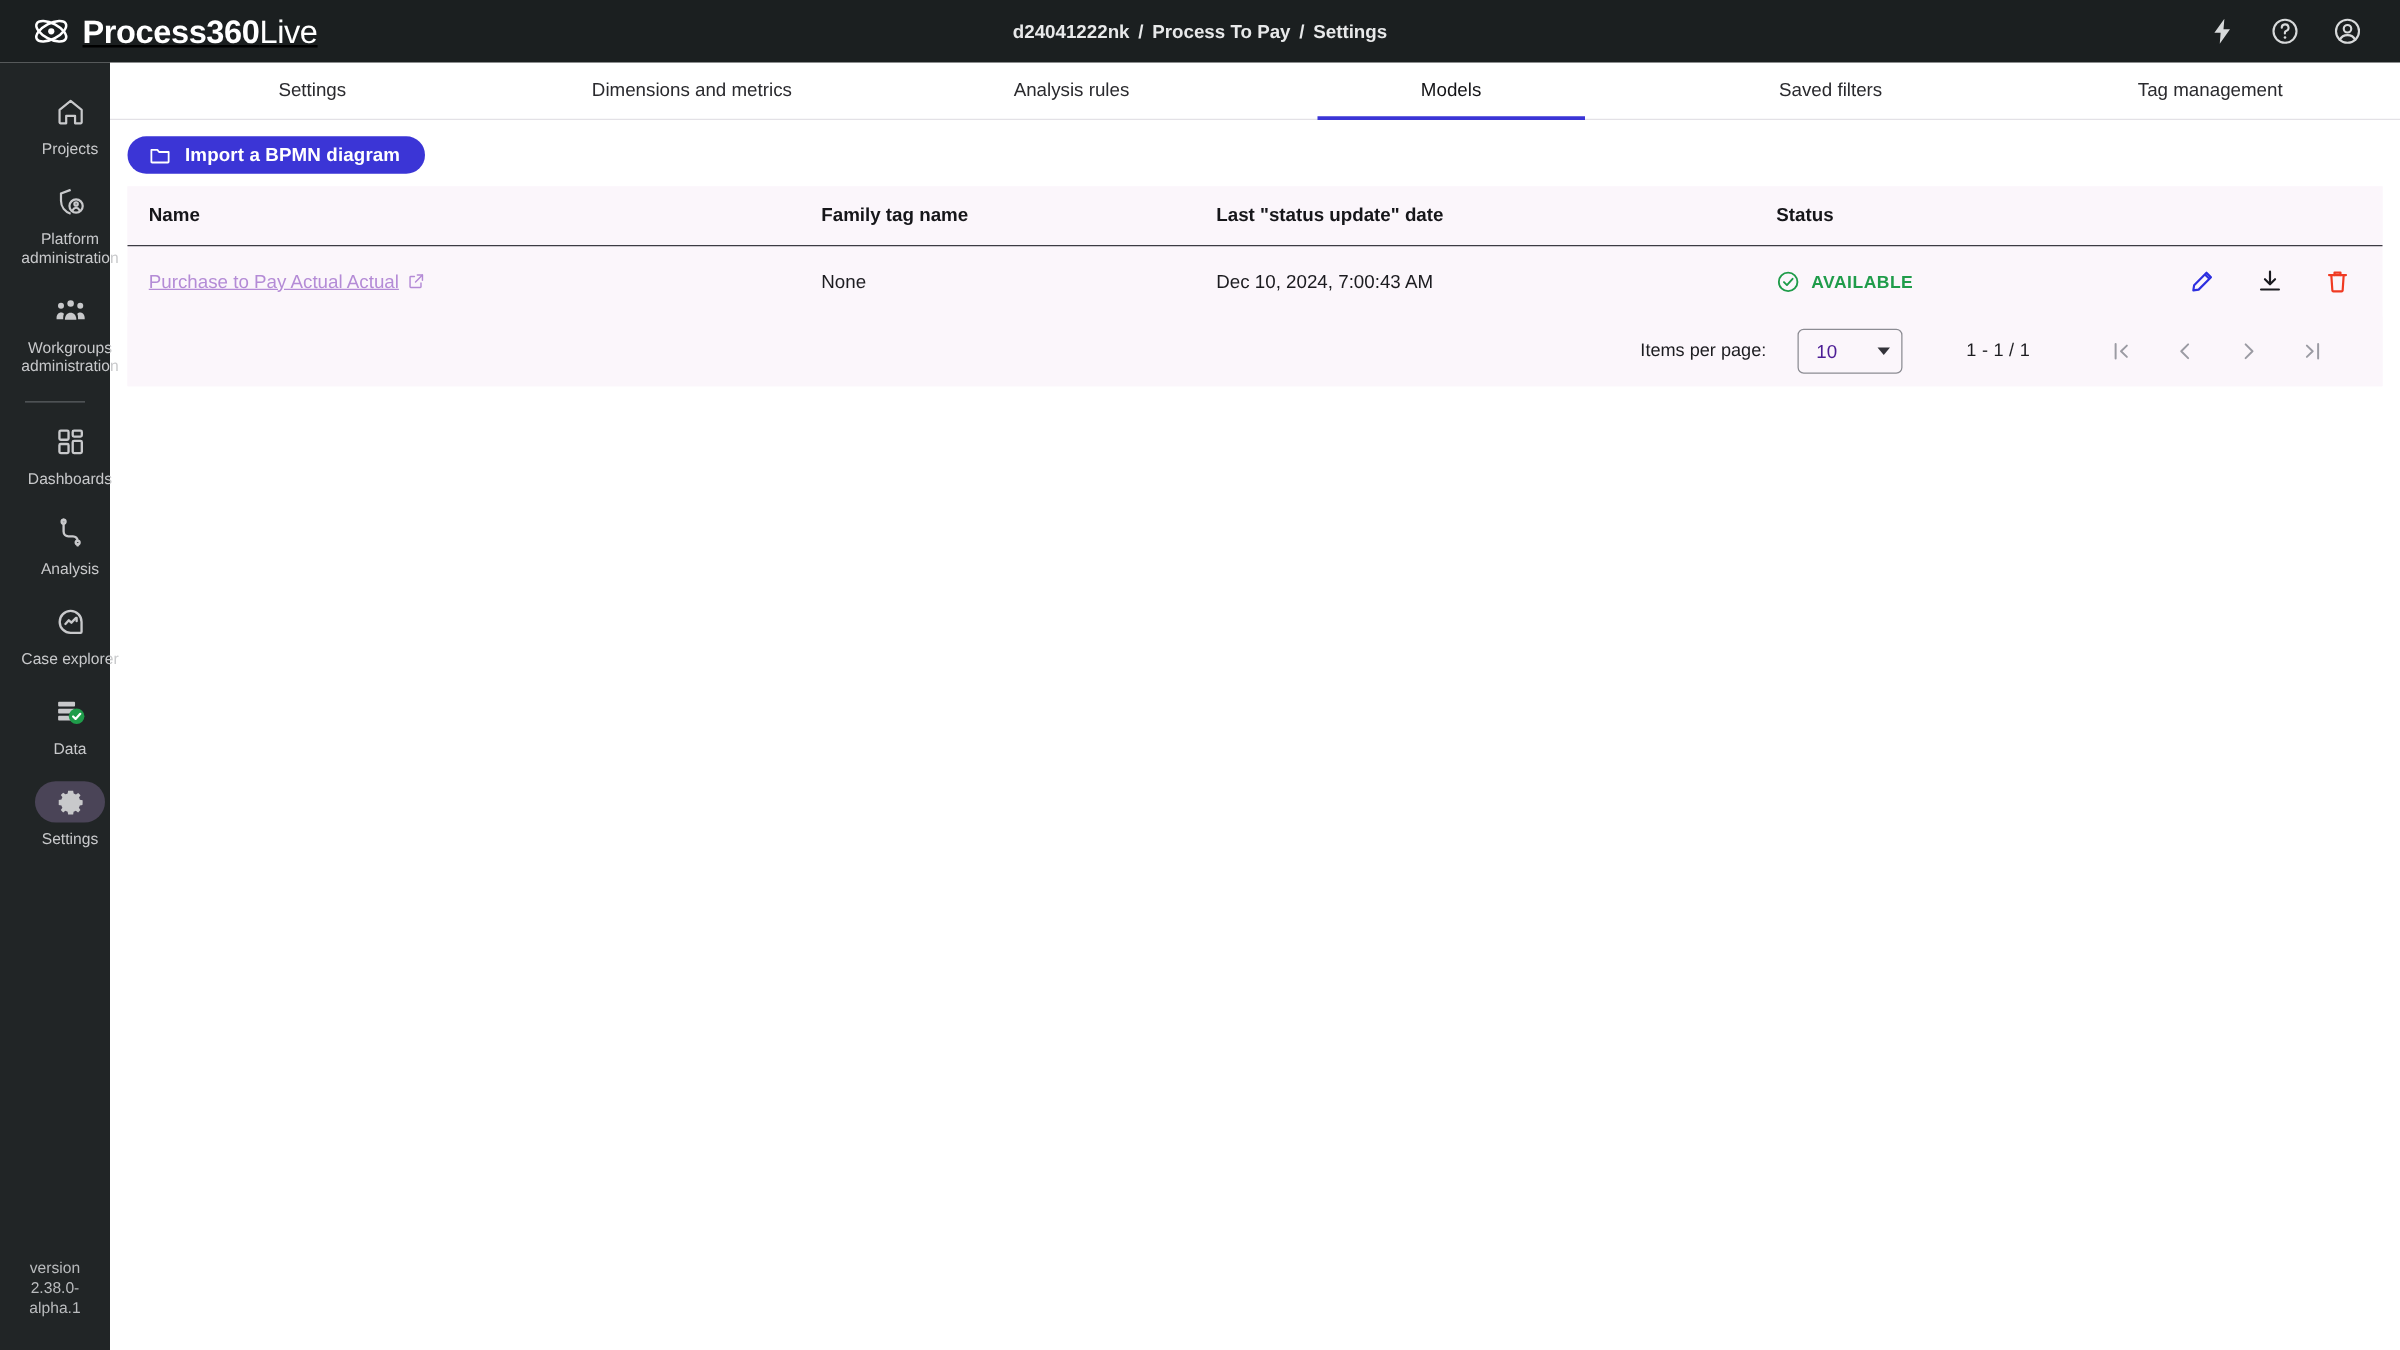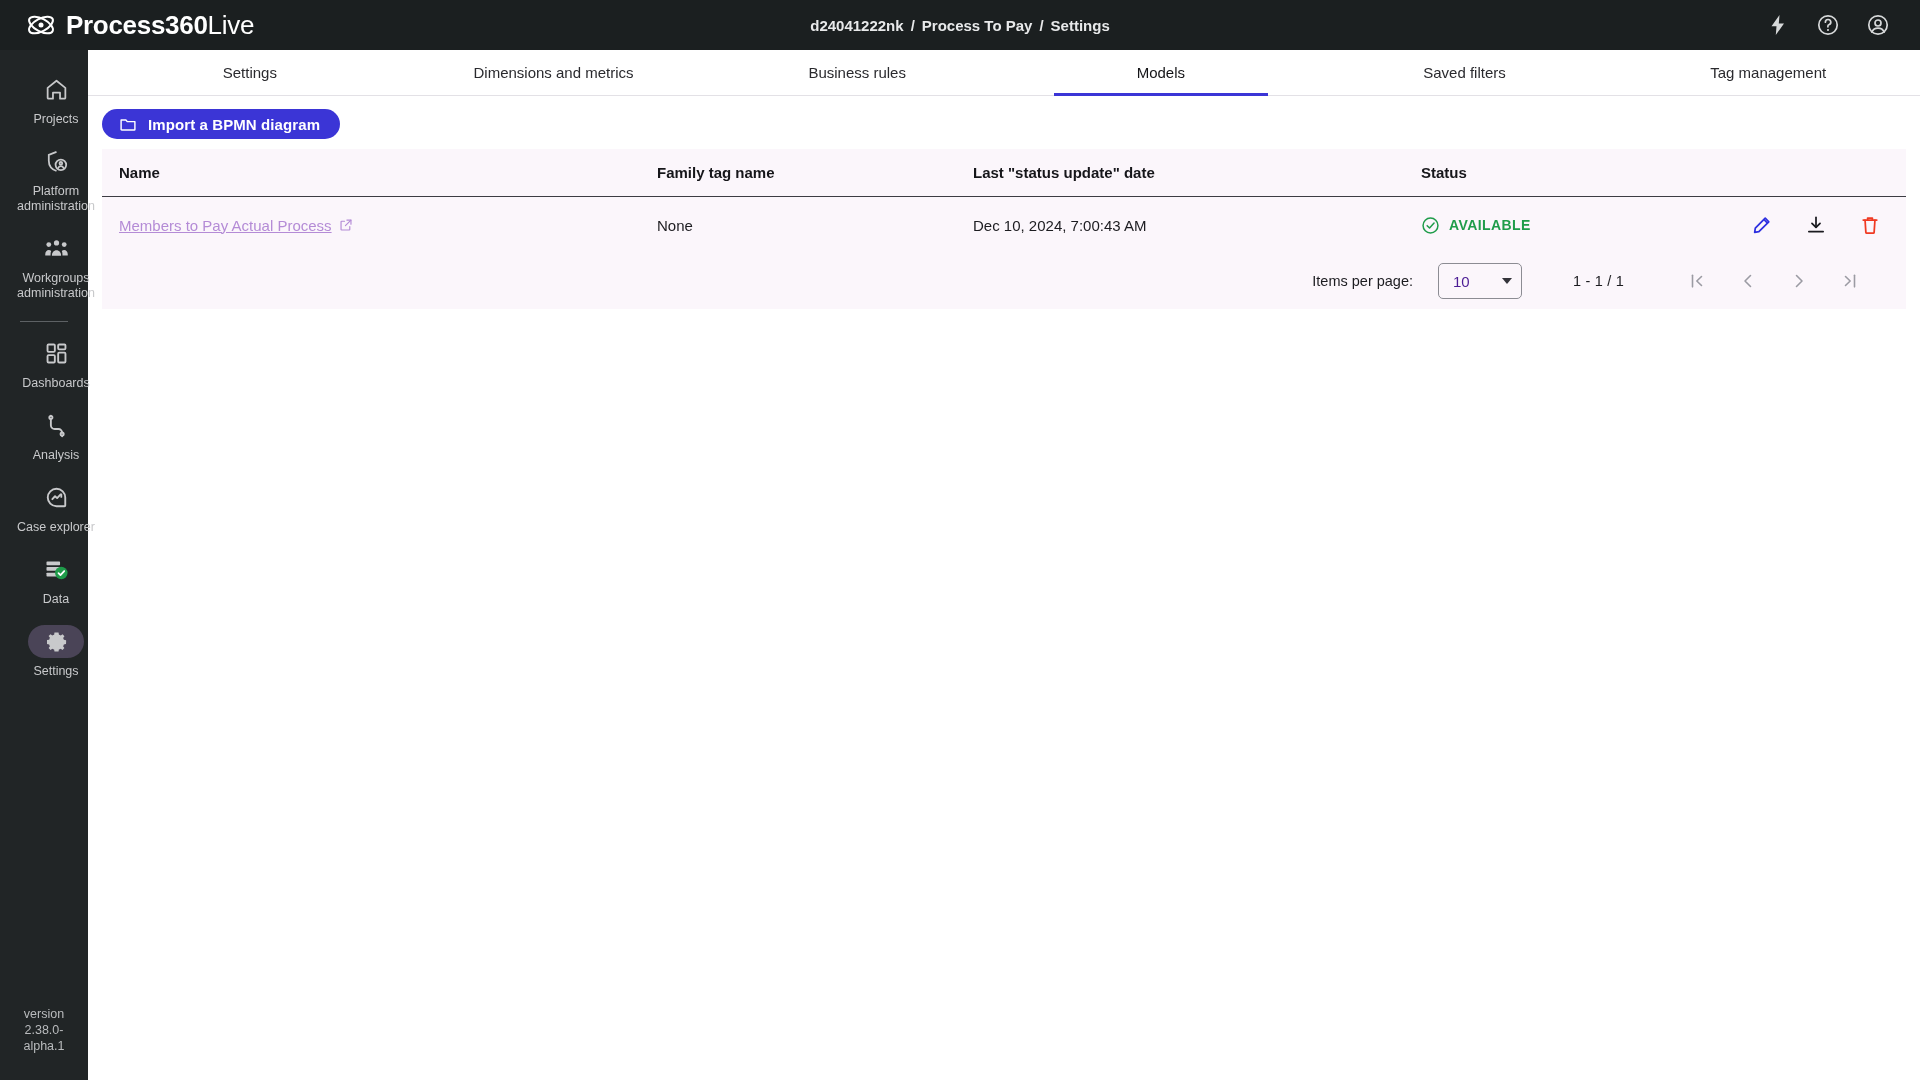--- a/index.html
+++ b/index.html
@@ -11,20 +11,21 @@
   }
   .app { display: flex; width: 1920px; height: 1080px; flex-direction: column; }
 
   
   .topbar {
     height: 50px; min-height: 50px;
     background: #1b1f20;
     display: flex; align-items: center;
     position: relative;
     flex: 0 0 50px;
+    text-decoration: underline;
   }
   .brand { display: flex; align-items: center; gap: 10px; padding-left: 26px; }
   .brand-logo { width: 30px; height: 30px; color: #ffffff; display: block; }
   .brand-text { font-size: 26px; letter-spacing: -0.3px; color: #ffffff; white-space: nowrap; }
   .brand-text .b1 { font-weight: 700; }
   .brand-text .b2 { font-weight: 300; }
   .crumbs {
     position: absolute; left: 0; right: 0; top: 0; bottom: 0;
     display: flex; align-items: center; justify-content: center;
     color: #e8e9ea; font-size: 15px; font-weight: 700; pointer-events: none;
@@ -286,21 +287,21 @@
       </div>
 
       <div class="version">version 2.38.0-alpha.1</div>
     </nav>
 
     <main class="content">
 
       <div class="tabbar">
         <div class="tab">Settings</div>
         <div class="tab">Dimensions and metrics</div>
-        <div class="tab">Business rules</div>
+        <div class="tab">Analysis rules</div>
         <div class="tab active">Models</div>
         <div class="tab">Saved filters</div>
         <div class="tab">Tag management</div>
       </div>
 
       <div class="toolbar">
         <button class="btn-import">
           <svg viewBox="0 0 24 24" fill="none" stroke="currentColor" stroke-width="1.9" stroke-linejoin="round">
             <path d="M2.8 6.6h6.4l1.8 2.2h10.2v10.4a.8.8 0 0 1-.8.8H3.6a.8.8 0 0 1-.8-.8V6.6z"></path>
           </svg>
@@ -314,21 +315,21 @@
           <div class="th c-name">Name</div>
           <div class="th c-family">Family tag name</div>
           <div class="th c-date">Last "status update" date</div>
           <div class="th c-status">Status</div>
           <div class="th c-actions"></div>
         </div>
 
         <div class="trow">
           <div class="td c-name">
             <a class="model-link">
-              <span>Members to Pay Actual Process</span>
+              <span>Purchase to Pay Actual Actual</span>
               <svg viewBox="0 0 24 24" fill="none" stroke="currentColor" stroke-width="2" stroke-linecap="round" stroke-linejoin="round">
                 <path d="M13.5 3.5h7v7"></path>
                   <path d="M20.5 3.5 11 13"></path>
                 <path d="M18.5 14.5v5a1 1 0 0 1-1 1h-13a1 1 0 0 1-1-1v-13a1 1 0 0 1 1-1h5"></path>
               </svg>
             </a>
           </div>
           <div class="td c-family">None</div>
           <div class="td c-date">Dec 10, 2024, 7:00:43 AM</div>
           <div class="td c-status">

